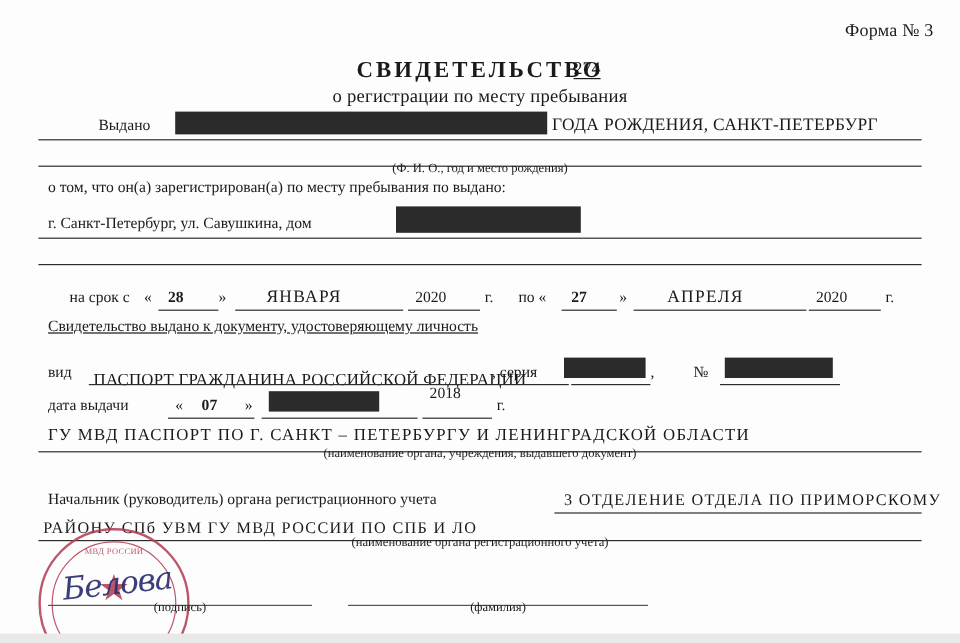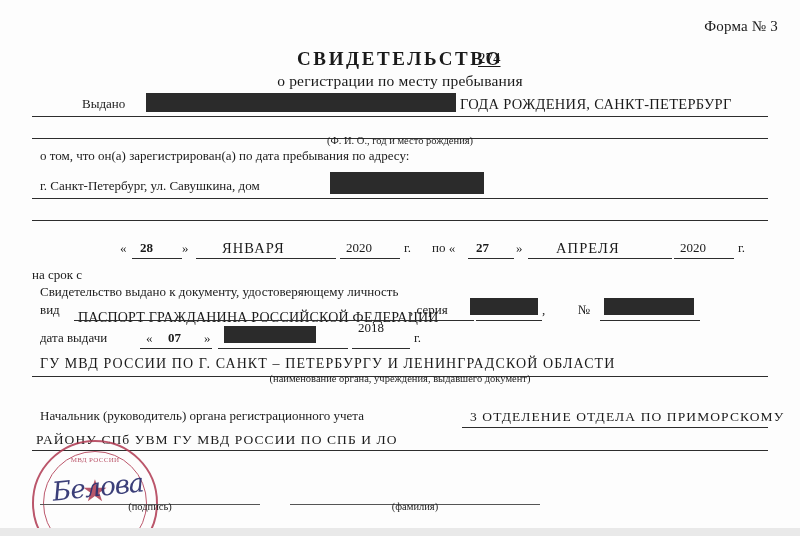--- a/index.html
+++ b/index.html
@@ -172,49 +172,49 @@
   <div class="title-sub">о регистрации по месту пребывания</div>
 
   <div class="txt" style="left:82px; top:96px;">Выдано</div>
   <div class="redact" style="left:146px; top:93px; width:310px; height:19px;"></div>
   <div class="txt caps" style="left:460px; top:96px; font-size:14.5px;">ГОДА РОЖДЕНИЯ, САНКТ-ПЕТЕРБУРГ</div>
   <div class="rule" style="left:32px; top:116px; width:736px;"></div>
 
   <div class="rule" style="left:32px; top:138px; width:736px;"></div>
   <div class="center-cap" style="left:32px; top:135px; width:736px;">(Ф. И. О., год и место рождения)</div>
 
-  <div class="txt" style="left:40px; top:148px;">о том, что он(а) зарегистрирован(а) по дата пребывания по адресу:</div>
+  <div class="txt" style="left:40px; top:148px;">о том, что он(а) зарегистрирован(а) по месту пребывания по выдано:</div>
 
   <div class="txt" style="left:40px; top:178px;">г. Санкт-Петербург, ул. Савушкина, дом</div>
   <div class="redact" style="left:330px; top:172px; width:154px; height:22px;"></div>
   <div class="rule" style="left:32px; top:198px; width:736px;"></div>
   <div class="rule" style="left:32px; top:220px; width:736px;"></div>
 
-  <div class="txt" style="left:32px; top:240px;margin-top:27px;">на срок с</div>
+  <div class="txt" style="left:58px; top:240px;">на срок с</div>
   <div class="txt" style="left:120px; top:240px;">«</div>
   <div class="txt" style="left:140px; top:240px; font-weight:bold;">28</div>
   <div class="txt" style="left:182px; top:240px;">»</div>
   <div class="txt spaced" style="left:222px; top:240px; font-size:14.5px;">ЯНВАРЯ</div>
   <div class="txt" style="left:346px; top:240px;">2020</div>
   <div class="txt" style="left:404px; top:240px;">г.</div>
   <div class="txt" style="left:432px; top:240px;">по «</div>
   <div class="txt" style="left:476px; top:240px; font-weight:bold;">27</div>
   <div class="txt" style="left:516px; top:240px;">»</div>
   <div class="txt spaced" style="left:556px; top:240px; font-size:14.5px;">АПРЕЛЯ</div>
   <div class="txt" style="left:680px; top:240px;">2020</div>
   <div class="txt" style="left:738px; top:240px;">г.</div>
 
   <div class="rule" style="left:132px; top:258px; width:50px;"></div>
   <div class="rule" style="left:196px; top:258px; width:140px;"></div>
   <div class="rule" style="left:340px; top:258px; width:60px;"></div>
   <div class="rule" style="left:468px; top:258px; width:46px;"></div>
   <div class="rule" style="left:528px; top:258px; width:144px;"></div>
   <div class="rule" style="left:674px; top:258px; width:60px;"></div>
 
-  <div class="txt" style="left:40px; top:284px;">Свидетельство выдано к документу, удостоверяющему личность</div>
+  <div class="txt" style="left:40px; top:264px;text-decoration:underline;">Свидетельство выдано к документу, удостоверяющему личность</div>
 
   <div class="txt" style="left:40px; top:302px;">вид</div>
   <div class="txt" style="left:78px; top:310px; font-size:14px; letter-spacing:0.2px;">ПАСПОРТ ГРАЖДАНИНА РОССИЙСКОЙ ФЕДЕРАЦИИ</div>
   <div class="txt" style="left:410px; top:302px;">, серия</div>
   <div class="redact" style="left:470px; top:298px; width:68px; height:17px;"></div>
   <div class="txt" style="left:542px; top:302px;">,</div>
   <div class="txt" style="left:578px; top:302px;">№</div>
   <div class="redact" style="left:604px; top:298px; width:90px; height:17px;"></div>
   <div class="rule" style="left:74px; top:320px; width:400px;"></div>
   <div class="rule" style="left:476px; top:320px; width:66px;"></div>
@@ -224,29 +224,30 @@
   <div class="txt" style="left:146px; top:330px;">«</div>
   <div class="txt" style="left:168px; top:330px; font-weight:bold;">07</div>
   <div class="txt" style="left:204px; top:330px;">»</div>
   <div class="redact" style="left:224px; top:326px; width:92px; height:17px;"></div>
   <div class="txt" style="left:358px; top:320px;">2018</div>
   <div class="txt" style="left:414px; top:330px;">г.</div>
   <div class="rule" style="left:140px; top:348px; width:72px;"></div>
   <div class="rule" style="left:218px; top:348px; width:130px;"></div>
   <div class="rule" style="left:352px; top:348px; width:58px;"></div>
 
-  <div class="txt spaced" style="left:40px; top:356px; font-size:14px;">ГУ  МВД  РОССИИ  ПО  Г. САНКТ – ПЕТЕРБУРГУ  И  ЛЕНИНГРАДСКОЙ ОБЛАСТИ</div>
+  <div class="txt spaced" style="left:40px; top:356px; font-size:14px;">ГУ  МВД  ПАСПОРТ  ПО  Г. САНКТ – ПЕТЕРБУРГУ  И  ЛЕНИНГРАДСКОЙ ОБЛАСТИ</div>
   <div class="rule" style="left:32px; top:376px; width:736px;"></div>
   <div class="center-cap" style="left:32px; top:373px; width:736px;">(наименование органа, учреждения, выдавшего документ)</div>
 
   <div class="txt" style="left:40px; top:408px;">Начальник (руководитель) органа регистрационного учета</div>
   <div class="txt spaced" style="left:470px; top:409px; font-size:13.5px;">3 ОТДЕЛЕНИЕ ОТДЕЛА  ПО ПРИМОРСКОМУ</div>
   <div class="rule" style="left:462px; top:427px; width:306px;"></div>
   <div class="txt spaced" style="left:36px; top:432px; font-size:13.5px;">РАЙОНУ СПб УВМ  ГУ  МВД РОССИИ  ПО СПБ  И  ЛО</div>
   <div class="rule" style="left:32px; top:450px; width:736px;"></div>
+  <div class="center-cap" style="left:32px; top:447px; width:736px;">(наименование органа регистрационного учета)</div>
 
   <div class="stamp">
     <div class="stamp-text-top">МВД РОССИИ</div>
     <div class="stamp-inner">
       <div class="stamp-eagle">★</div>
     </div>
 
   </div>
 
   <div class="signature">Белова</div>

